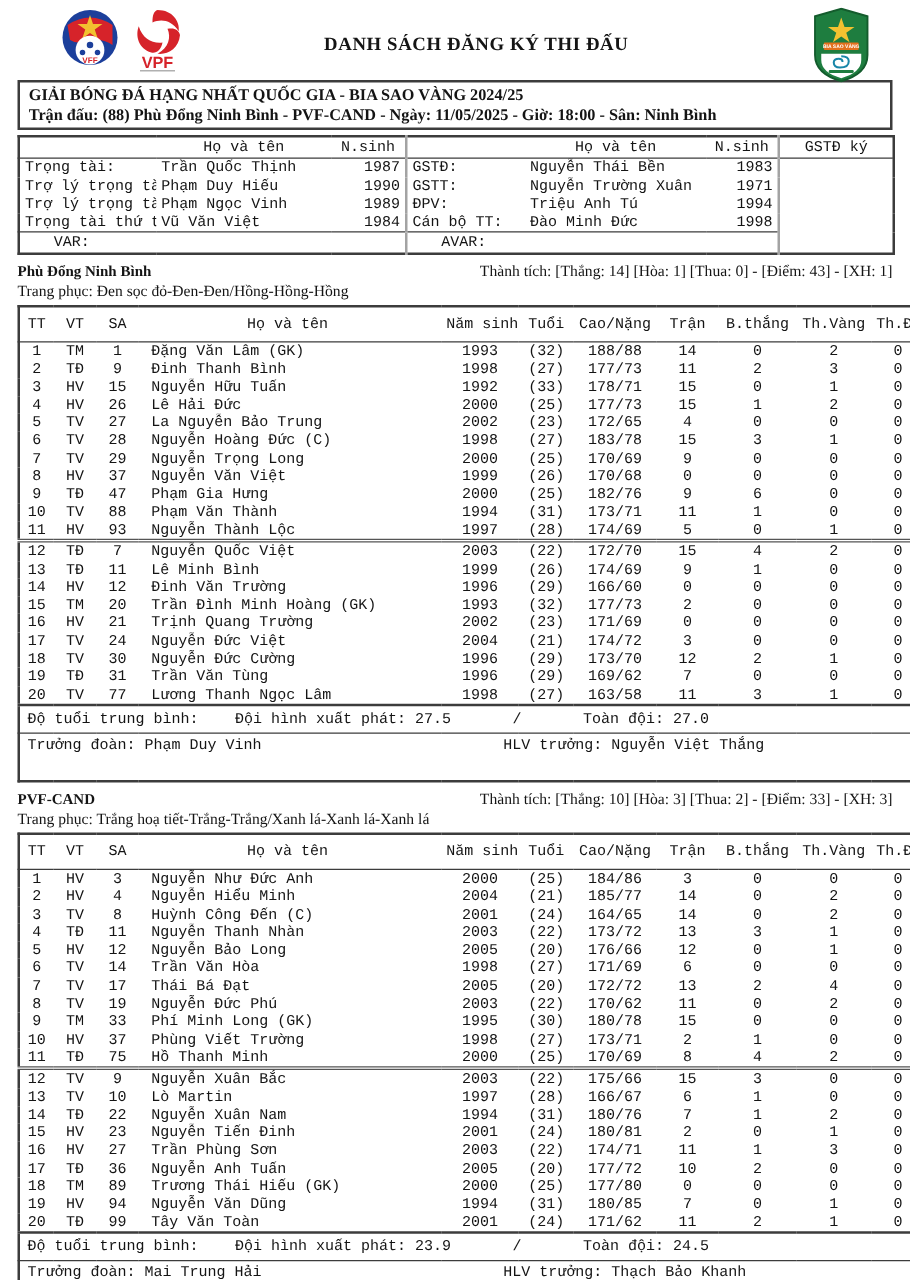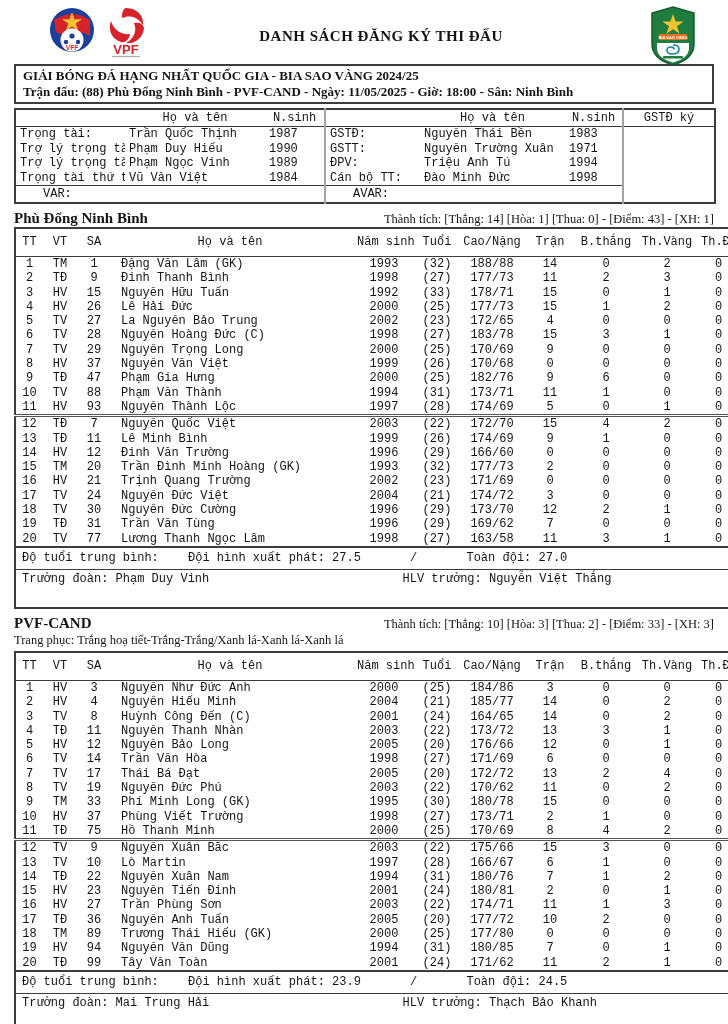--- a/index.html
+++ b/index.html
@@ -18,26 +18,26 @@
 
   
   .info-box{border:2px solid #3c3c3c;padding:2px 7px 3px 7px;font-weight:bold;font-size:13px;line-height:15.5px;}
 
   
   table{border-collapse:collapse;width:100%;table-layout:fixed;font-family:Liberation Mono, monospace;}
   .officials{border:2px solid #3c3c3c;margin-top:4px;font-size:12px;}
   .officials td{padding:0 4px;line-height:14.5px;vertical-align:middle;overflow:hidden;white-space:nowrap;}
   .officials thead td{border-bottom:1px solid #3c3c3c;text-align:center;line-height:16px;}
   .officials td.sep-l{border-left:2px solid #a3a3a3;}
-  .officials td.year{text-align:left;margin-top:24px;}
+  .officials td.year{text-align:right;margin-top:24px;}
   .officials tr.var-row td{border-top:1px solid #3c3c3c;line-height:16px;padding-left:27px;}
 
   
   .team-head{display:flex;justify-content:space-between;align-items:baseline;margin-top:6px;font-size:13px;}
-  .team-name{font-weight:bold;font-size:15px;}
+  .team-name{font-weight:bold;font-size:12px;}
   .team-record{font-size:12.5px;}
   .team-kit{font-size:12.5px;margin:1px 0 3px 0;}
 
   .roster{border:2px solid #3c3c3c;font-size:12px;}
   .roster th{font-weight:normal;border-bottom:1px solid #3c3c3c;line-height:19px;padding:4px;white-space:nowrap;overflow:hidden;}
   .roster td{padding:0;line-height:14.3px;text-align:center;white-space:nowrap;overflow:hidden;}
   .roster td.name,.roster th.name{text-align:left;padding-left:10px;}
   .roster tr.group-sep td{border-top:3px double #555;}
   .roster .avg-row td{border-top:2px solid #3c3c3c;line-height:21px;text-align:left;padding-left:6px;}
   .roster .avg-row .avg-part{margin-right:0;}
@@ -157,20 +157,21 @@
         <td colspan="3" class="sep-l">AVAR:</td>
       </tr>
     </tbody>
   </table>
 
   <section>
     <div class="team-head">
       <span class="team-name">Phù Đổng Ninh Bình</span>
       <span class="team-record">Thành tích: [Thắng: 14] [Hòa: 1] [Thua: 0] - [Điểm: 43] - [XH: 1]</span>
     </div>
+    <div class="team-kit">Trang phục: Đen sọc đỏ-Đen-Đen/Hồng-Hồng-Hồng</div>
 
     <table class="roster">
       <colgroup>
         <col style="width:28px">
           <col style="width:34px">
           <col style="width:34px">
           <col style="width:242px">
         <col style="width:62px">
           <col style="width:44px">
           <col style="width:66px">

